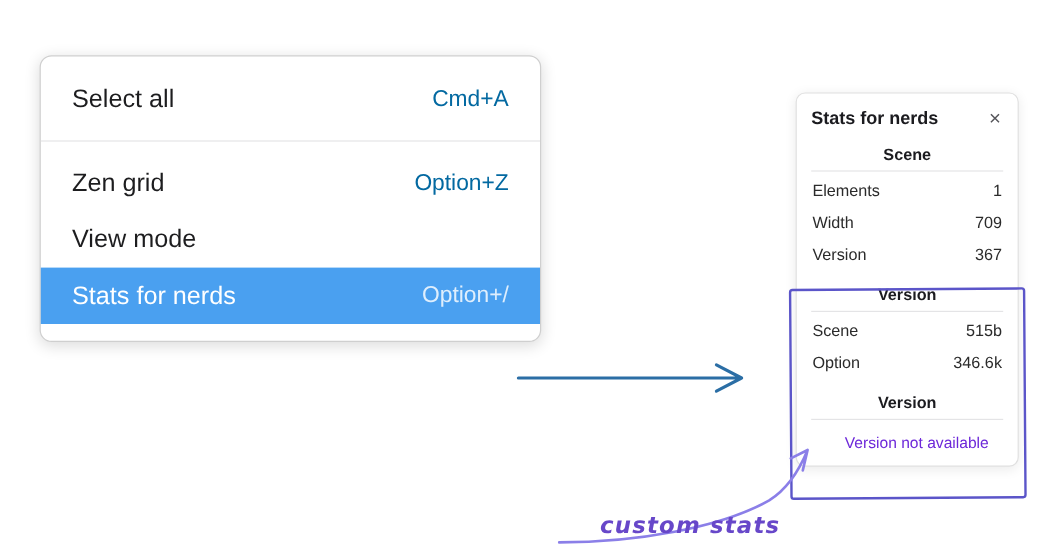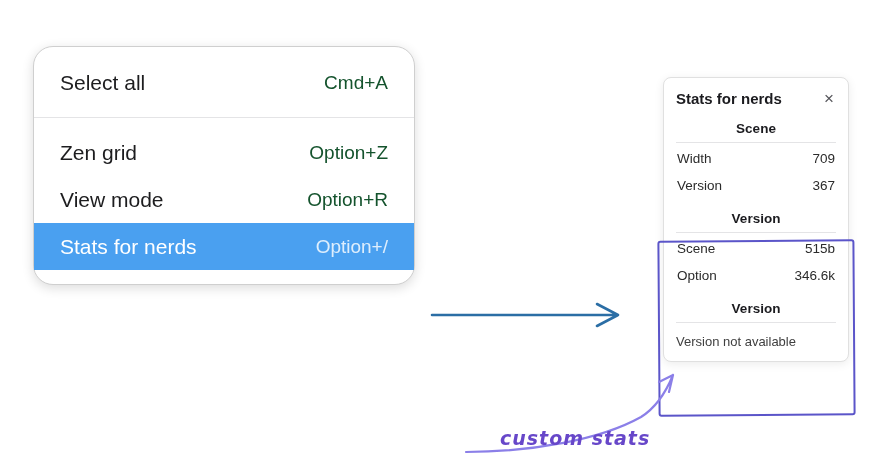--- a/index.html
+++ b/index.html
@@ -1,49 +1,49 @@
 <!DOCTYPE html>
 <html style="--menu-highlight: #4aa0f0; --flow-arrow: #2b6ea5; --highlight-box: #5b55c9; --annotation-text: #6747c9; --annotation-arrow: #8b7fe8;"><head>
 <meta charset="utf-8">
 <style>
   html,body{margin:0;padding:0;background:#ffffff;font-family:"Liberation Sans",sans-serif;}
   .canvas{position:relative;width:873px;height:461px;background:#ffffff;overflow:hidden;}
 
   
   .menu{
-    position:absolute;left:33px;top:46px;width:382px;
-    background:#ffffff;border:1px solid #cfcfcf;border-radius:20px;
+    position:absolute;left:33px;top:46px;width:418px;
+    background:#ffffff;border:1px solid #cfcfcf;border-radius:10px;
     box-shadow:0 3px 12px rgba(0,0,0,.14);
     padding:12px 0 14px;box-sizing:border-box;
   }
   .menu-item{
     height:47px;display:flex;align-items:center;justify-content:space-between;
     padding:0 26px;font-size:21px;color:#1d1d1f;cursor:default;
   }
-  .mi-shortcut{color:#14532d;font-size:19px;}
+  .mi-shortcut{color:#0369a1;font-size:19px;}
   .menu-item.selected{background:var(--menu-highlight,#4aa0f0);color:#ffffff;}
   .menu-item.selected .mi-shortcut{color:rgba(255,255,255,.82);}
   .menu-sep{height:1px;background:#e4e4e6;margin:11px 0;}
 
   
   .stats{
     position:absolute;left:663px;top:77px;width:186px;box-sizing:border-box;
     background:#ffffff;border:1px solid #e0e0e0;border-radius:8px;
     box-shadow:0 2px 10px rgba(0,0,0,.08);
     padding:10px 12px 12px;color:#2b2b2b;font-size:13.5px;
   }
   .stats-head{display:flex;align-items:center;justify-content:space-between;}
   .stats-title{font-weight:700;font-size:15px;color:#1b1b1f;}
   .close{font-size:17px;color:#55555a;cursor:pointer;line-height:1;padding:2px;}
   .sec-h{
     text-align:center;font-weight:700;font-size:13.5px;color:#1b1b1f;
     margin:12px 0 2px;padding-bottom:6px;border-bottom:1px solid #e4e4e6;
   }
   .row{display:flex;justify-content:space-between;padding:6px 1px;}
-  .version-text{padding-top:9px;font-size:13px;color:#404040;}
+  .version-text{padding-top:9px;font-size:13px;color:#6d28d9;margin-left:28px;}
 
   
   .overlay{position:absolute;left:0;top:0;width:873px;height:461px;pointer-events:none;}
   .flow-arrow{stroke:var(--flow-arrow,#2b6ea5);stroke-width:2.6;fill:none;stroke-linecap:round;stroke-linejoin:round;}
   .purple-arrow{stroke:var(--annotation-arrow,#8b7fe8);stroke-width:2.2;fill:none;stroke-linecap:round;stroke-linejoin:round;}
   .hl-box{
     position:absolute;left:658px;top:240px;width:193px;height:172px;
     border:2px solid var(--highlight-box,#5b55c9);border-radius:3px;
     transform:rotate(-0.4deg);pointer-events:none;
   }
@@ -63,35 +63,38 @@
       <span class="mi-label">Select all</span>
       <span class="mi-shortcut">Cmd+A</span>
     </div>
     <div class="menu-sep"></div>
     <div class="menu-item">
       <span class="mi-label">Zen grid</span>
       <span class="mi-shortcut">Option+Z</span>
     </div>
     <div class="menu-item">
       <span class="mi-label">View mode</span>
-      <span class="mi-shortcut">Option+R</span>
     </div>
     <div class="menu-item selected">
       <span class="mi-label">Stats for nerds</span>
       <span class="mi-shortcut">Option+/</span>
     </div>
   </div>
 
   <div class="stats">
     <div class="stats-head">
       <span class="stats-title">Stats for nerds</span>
       <span class="close">×</span>
     </div>
 
     <div class="sec-h">Scene</div>
+    <div class="row">
+      <span>Elements</span>
+      <span>1</span>
+    </div>
     <div class="row">
       <span>Width</span>
       <span>709</span>
     </div>
     <div class="row">
       <span>Version</span>
       <span>367</span>
     </div>
 
     <div class="sec-h">Version</div>

